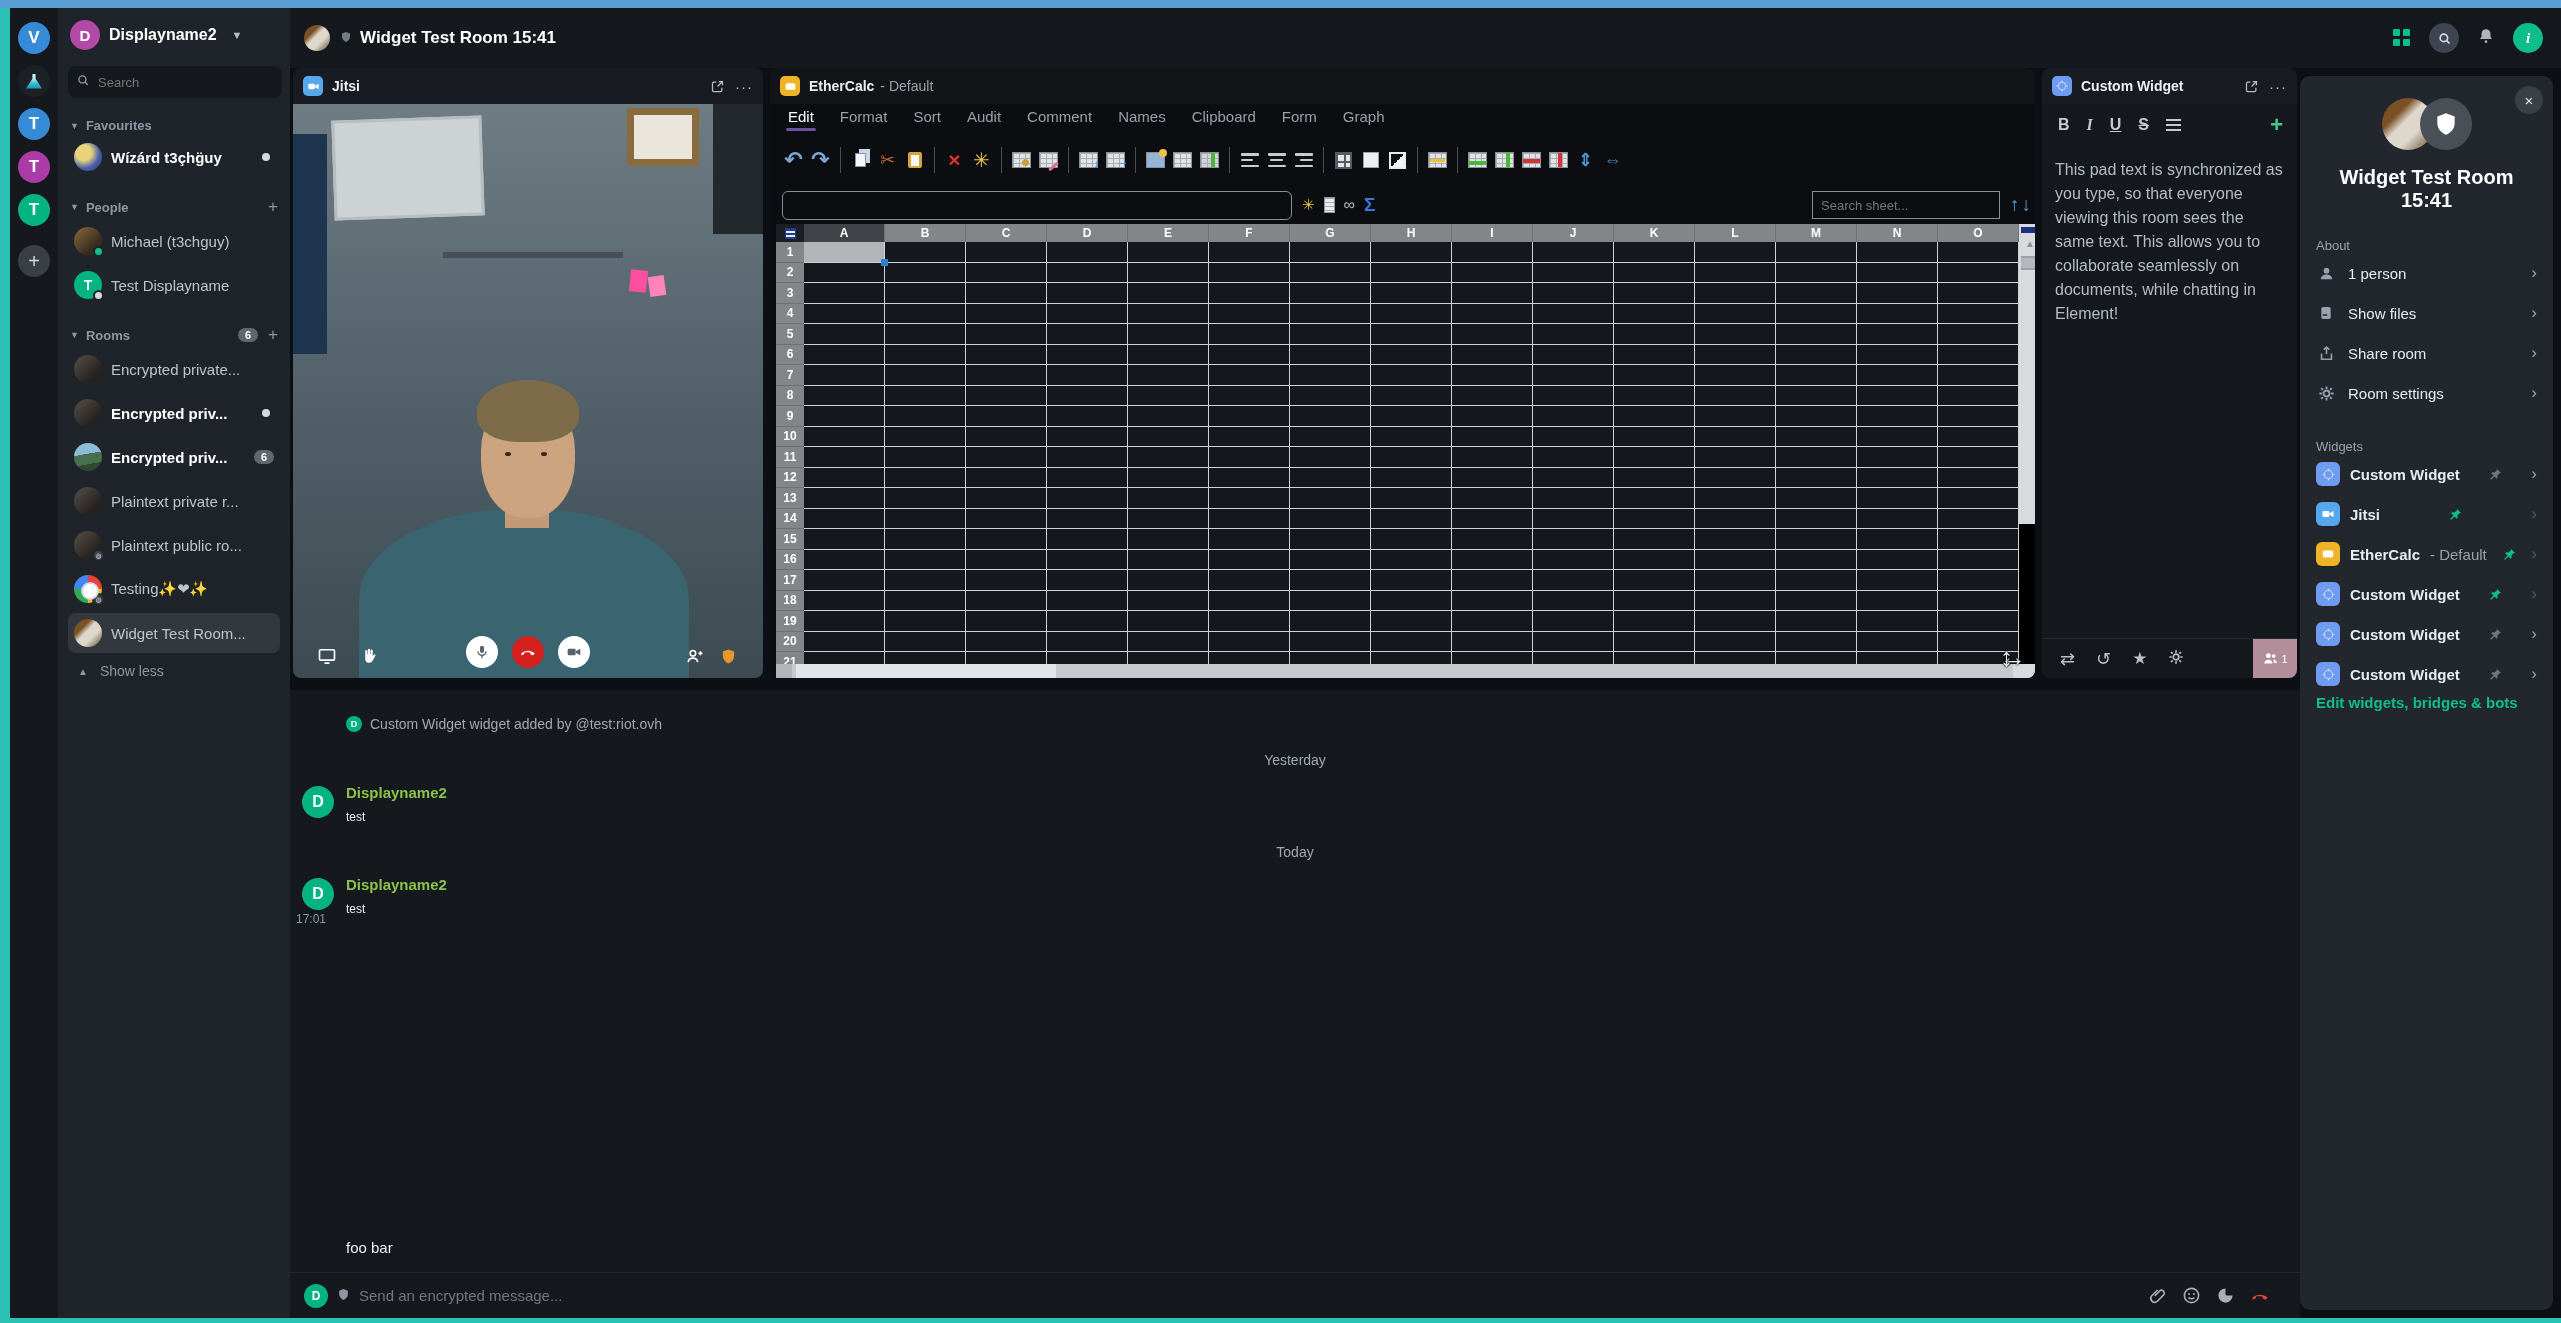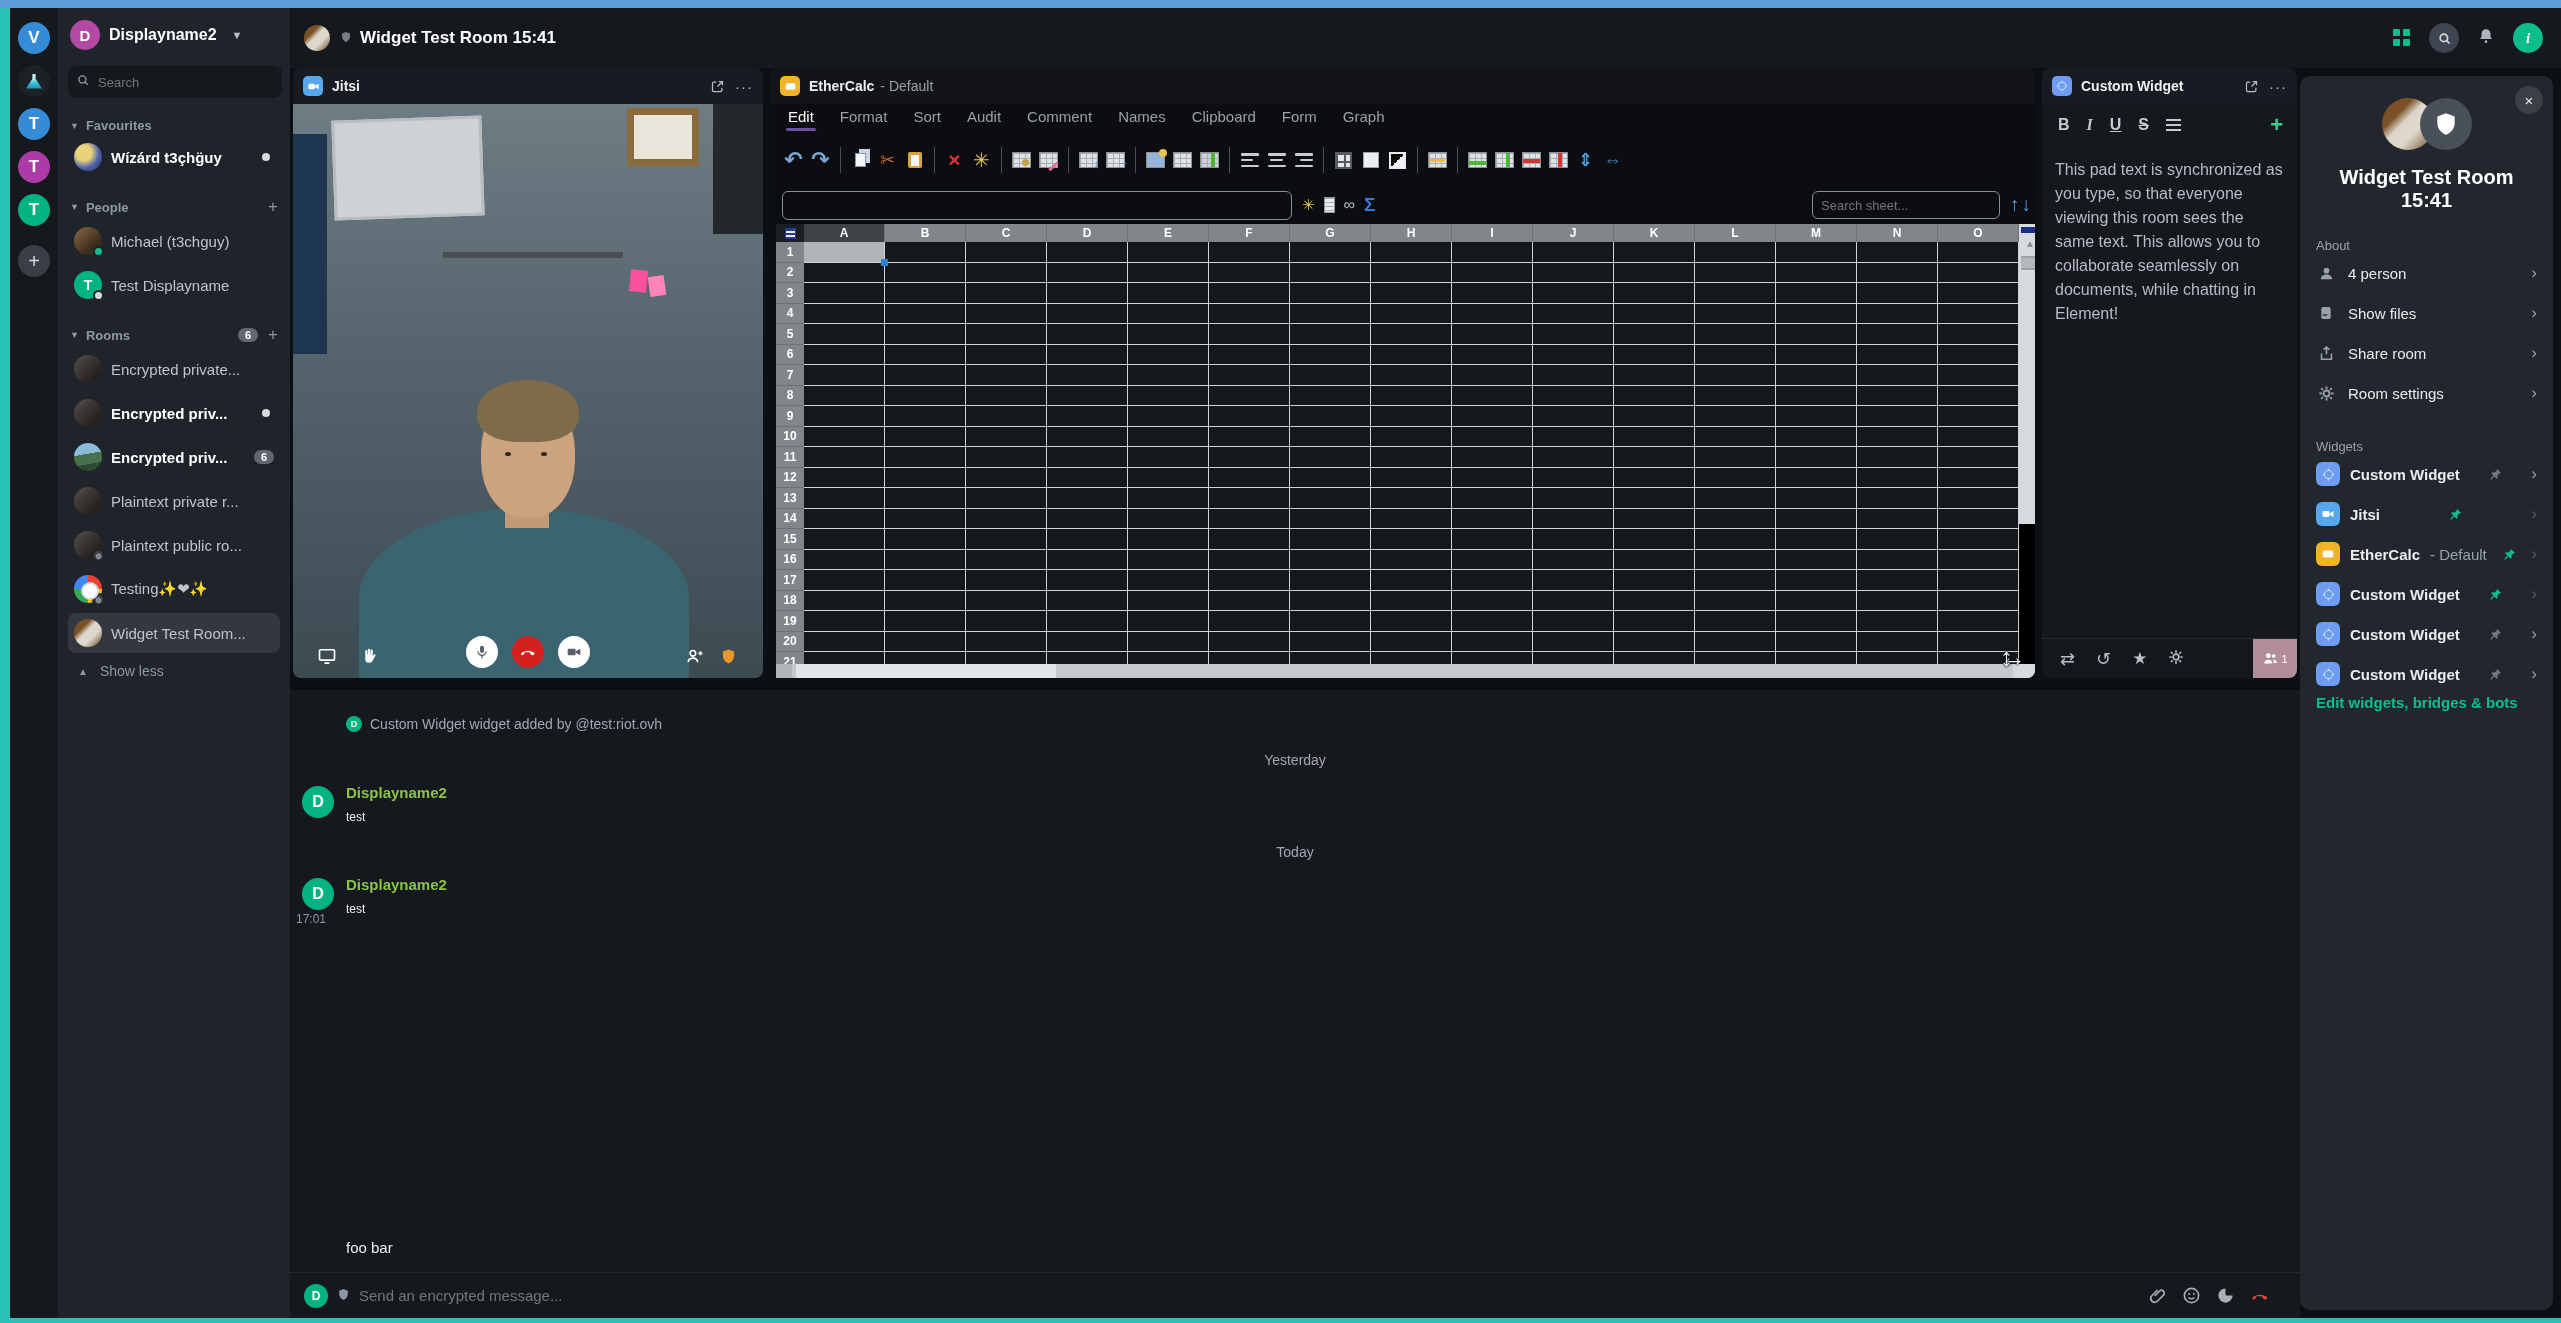--- a/index.html
+++ b/index.html
@@ -167,21 +167,21 @@
   .sq-swap { width:17px; height:17px; border:2px solid #e8eaec; background:linear-gradient(135deg,#0c0d0f 50%,#f2f3f4 50%); }
   .glyph-hide { color:#4d9fe0; font-size:18px; font-weight:bold; }
 
   .ec-formula { height:38px; display:flex; align-items:center; padding-left:12px; gap:10px; flex:none; }
   .ec-finput { width:510px; height:29px; background:#0b0d10; border:1px solid #8a8f96; border-radius:6px;
     color:#dfe3e8; padding:0 8px; font-size:13px; outline:none; font-family:inherit; }
   .ec-ficons { display:flex; align-items:center; gap:9px; color:#b9bfc6; }
   .panelchip { width:11px; height:16px; background:#e8eaec; border:1px solid #8a96a4;
     background-image:linear-gradient(#a7adb3 1px,transparent 1px); background-size:11px 4px; }
   .sigma { color:#3a77d8; font-weight:bold; font-size:19px; }
-  .ec-search { width:188px; height:28px; background:#0b0d10; border:1px solid #8a8f96; border-radius:6px;
+  .ec-search { width:188px; height:28px; background:#0b0d10; border:1px solid #8a8f96; border-radius:0;
     color:#9aa0a8; padding:8px 8px; font-size:13px; outline:none; margin-left:auto; font-family:inherit; }
   .arr-updown { color:#4d9fe0; font-size:19px; font-weight:bold; display:flex; gap:2px; margin-right:4px; }
 
   .ec-gridwrap { flex:1; display:flex; min-height:0; padding-left:6px; }
   .ec-grid { width:1243px; flex:none; display:flex; flex-direction:column; overflow:hidden; }
   .ec-headrow { display:flex; height:18px; flex:none; }
   .ec-corner { width:28px; height:18px; background:#1b1e22; display:flex; align-items:center; justify-content:center; flex:none; }
   .disk { width:11px; height:11px; background:#e8eaec; border:1px solid #273a8c;
     background-image:linear-gradient(#273a8c 2px,transparent 2px); background-size:11px 4px; }
   .ec-colhdr { width:81px; height:18px; background:#838689; color:#fff; font-weight:bold; font-size:12px;
@@ -1181,21 +1181,21 @@
           <div class="rp-title">Widget Test Room 15:41</div>
 
           <div class="rp-label">About</div>
           <div class="rp-row">
             <span class="ric">
                 <svg width="17" height="17" viewBox="0 0 24 24">
                   <circle cx="12" cy="8" r="4" fill="currentColor"></circle>
                   <path d="M4 20c0-4 3.6-6.5 8-6.5s8 2.5 8 6.5z" fill="currentColor"></path>
                 </svg>
               </span>
-            <span>4 person</span>
+            <span>1 person</span>
             <span class="rp-chev">›</span>
           </div>
           <div class="rp-row">
             <span class="ric">
                 <svg width="16" height="16" viewBox="0 0 24 24">
                   <rect x="5" y="3" width="14" height="18" rx="2.5" fill="currentColor"></rect>
                   <path d="M8 15h5" stroke="#22272e" stroke-width="2.2" stroke-linecap="round"></path>
                 </svg>
               </span>
             <span>Show files</span>

